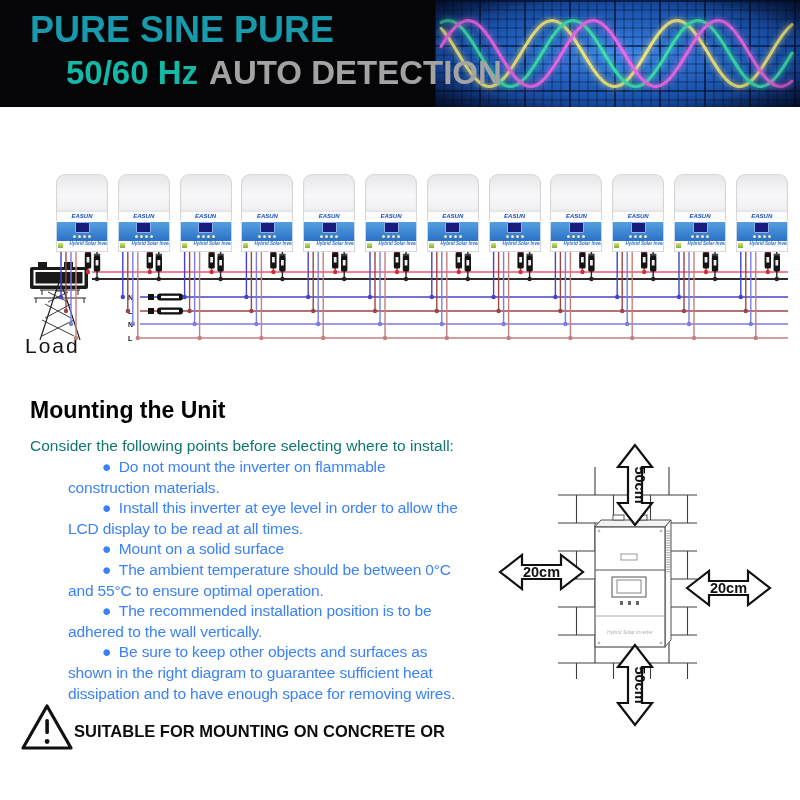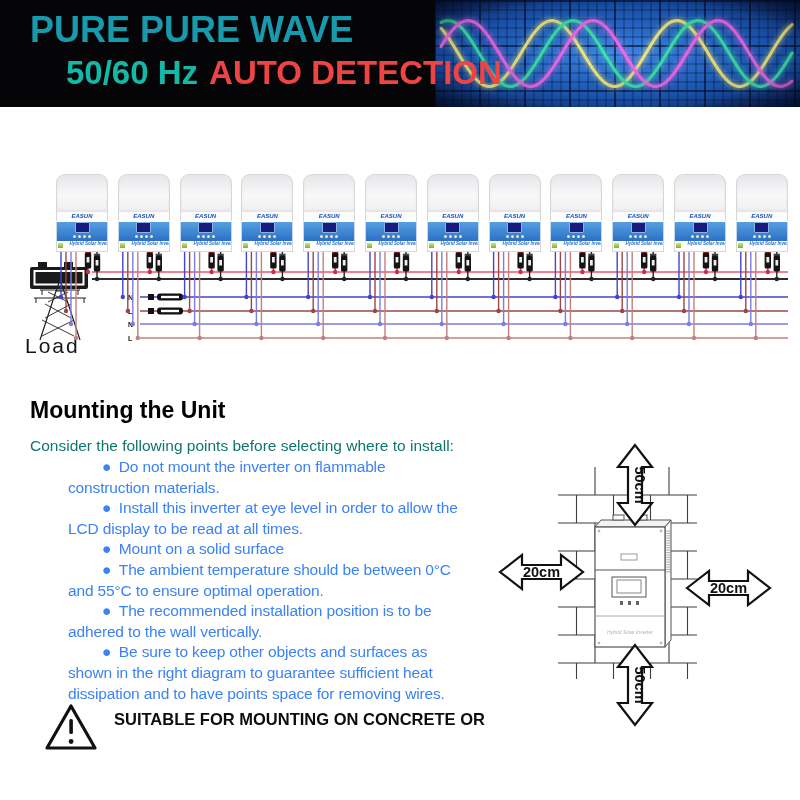--- a/index.html
+++ b/index.html
@@ -4,21 +4,21 @@
 <style>
   html,body{margin:0;padding:0}
   body{width:800px;height:800px;position:relative;background:#fff;overflow:hidden;
        font-family:"Liberation Sans",sans-serif;}
   
   .banner{position:absolute;left:0;top:0;width:800px;height:107px;background:#050507;}
   .banner-text{position:absolute;left:30px;top:12px;z-index:2;line-height:1;}
   .bt1{font-size:36px;font-weight:bold;color:#1899ac;letter-spacing:0;}
   .bt2{font-size:33px;font-weight:bold;margin-top:8px;white-space:nowrap;}
   .bt2 .hl{color:#14b8a6;margin-left:36px;}
-  .bt2 .rest{color:#ef4444;margin-left:11px;}
+  .bt2 .rest{color:#a3a3a3;margin-left:11px;}
   .wave-panel{position:absolute;right:0;top:0;width:365px;height:107px;}
   
   #system{position:absolute;left:0;top:160px;width:800px;height:220px;padding-left:20px;}
   #sysSvg{position:absolute;left:0;top:0;}
   .unit{position:absolute;top:14px;width:52px;height:76px;}
   .unit .cap{height:37px;background:linear-gradient(180deg,#e7e7ea,#f8f8f9 55%,#f0f0f3);
              border:1px solid #d7d7db;border-bottom:none;border-radius:9px 9px 0 0;
              box-shadow:inset 0 -2px 3px rgba(0,0,0,.05);}
   .unit .brand{height:9px;line-height:9px;text-align:center;font-size:6px;font-weight:bold;
                font-style:italic;color:#1c52b8;background:#fcfcfd;
@@ -37,31 +37,31 @@
   .unit .strip .chip{position:absolute;left:1px;top:2px;width:5px;height:5px;
                      background:linear-gradient(#d6e36e,#79b23d);}
   
   .m-heading{position:absolute;left:30px;top:397px;font-size:23px;font-weight:bold;color:#000000;}
   .m-intro{position:absolute;left:30px;top:437px;font-size:15.5px;color:#0f766e;}
   .m-bullets{position:absolute;left:28px;top:457px;width:430px;font-size:15.5px;color:#3b82f6;
              line-height:20.6px;letter-spacing:-0.15px;}
   .m-bullets p{margin:0;padding-left:40px;text-indent:34px;}
   #mountSvg{position:absolute;left:478px;top:420px;}
   
-  .warning{position:absolute;left:44px;top:702px;display:flex;gap:16px;align-items:flex-start;}
+  .warning{position:absolute;left:20px;top:702px;display:flex;align-items:center;}
   .warning .wtext{font-size:16.5px;font-weight:bold;color:#0d0d0d;line-height:20px;padding-top:7px;}
 </style>
 </head>
 <body>
 
 <div>
 
   <div class="banner">
     <div class="banner-text">
-      <div class="bt1">PURE PURE WAVE</div>
+      <div class="bt1">PURE SINE PURE</div>
       <div class="bt2">
         <span class="hl">50/60 Hz</span><span class="rest">AUTO DETECTION</span>
       </div>
     </div>
     <div class="wave-panel">
       <svg id="waves" width="365" height="107" viewBox="0 0 365 107">
           <defs>
             <radialGradient id="wbg" cx="50%" cy="50%" r="75%">
               <stop offset="0%" stop-color="#3d86e8"></stop>
               <stop offset="55%" stop-color="#1d5dc0"></stop>
@@ -663,21 +663,21 @@
   </div>
 
   <div class="m-heading">Mounting the Unit</div>
   <div class="m-intro">Consider the following points before selecting where to install:</div>
   <div class="m-bullets" id="bullets">
       <p>● Do not mount the inverter on flammable construction materials.</p>
       <p>● Install this inverter at eye level in order to allow the LCD display to be read at all times.</p>
       <p>● Mount on a solid surface</p>
       <p>● The ambient temperature should be between 0°C and 55°C to ensure optimal operation.</p>
       <p>● The recommended installation position is to be adhered to the wall vertically.</p>
-      <p>● Be sure to keep other objects and surfaces as shown in the right diagram to guarantee sufficient heat dissipation and to have points space for removing wires.</p>
+      <p>● Be sure to keep other objects and surfaces as shown in the right diagram to guarantee sufficient heat dissipation and to have enough space for removing wires.</p>
     </div>
 
   <svg id="mountSvg" width="322" height="320" viewBox="0 0 322 320">
     <g id="bricks" stroke="#3f3f3f" stroke-width="1.1">
         <line x1="80" y1="75" x2="219" y2="75"></line>
         <line x1="80" y1="103" x2="219" y2="103"></line>
         <line x1="80" y1="131" x2="219" y2="131"></line>
         <line x1="80" y1="159" x2="219" y2="159"></line>
         <line x1="80" y1="187" x2="219" y2="187"></line>
         <line x1="80" y1="215" x2="219" y2="215"></line>

